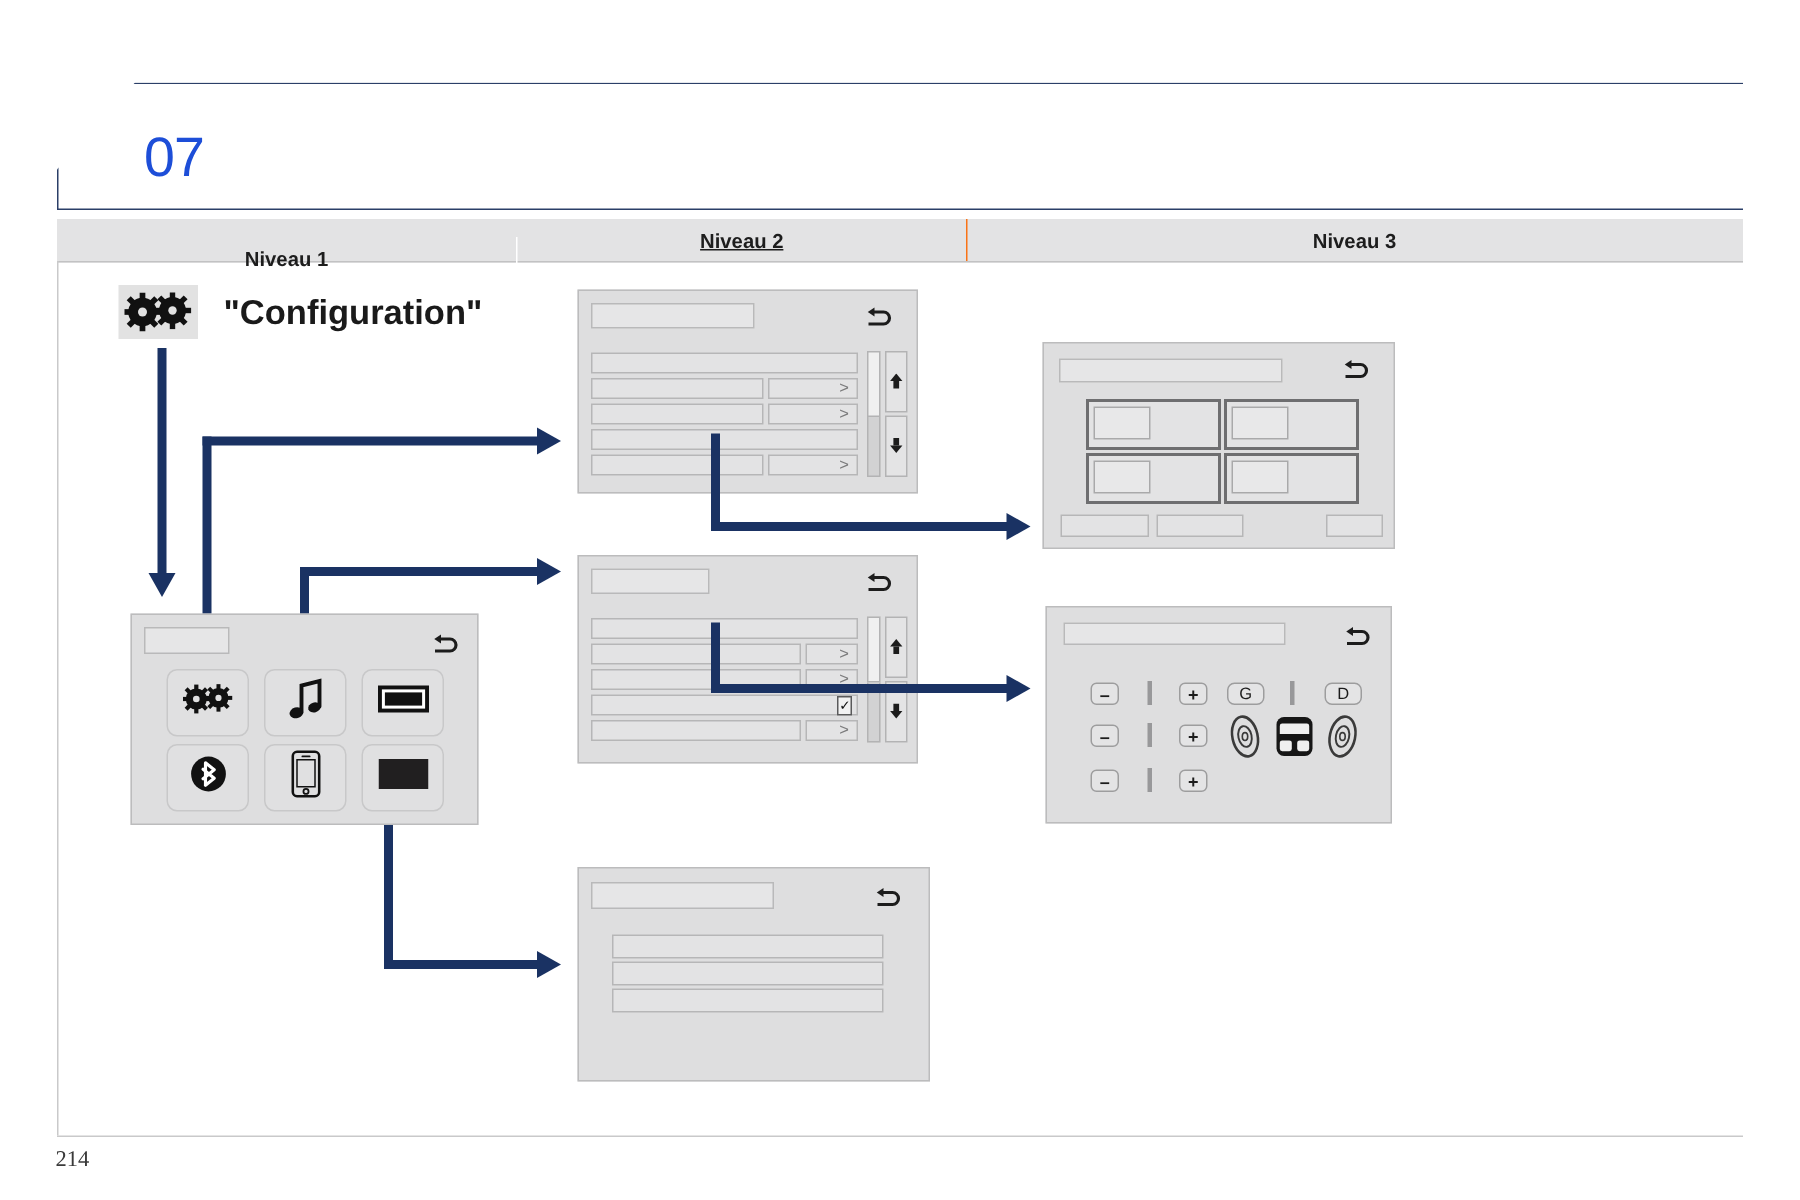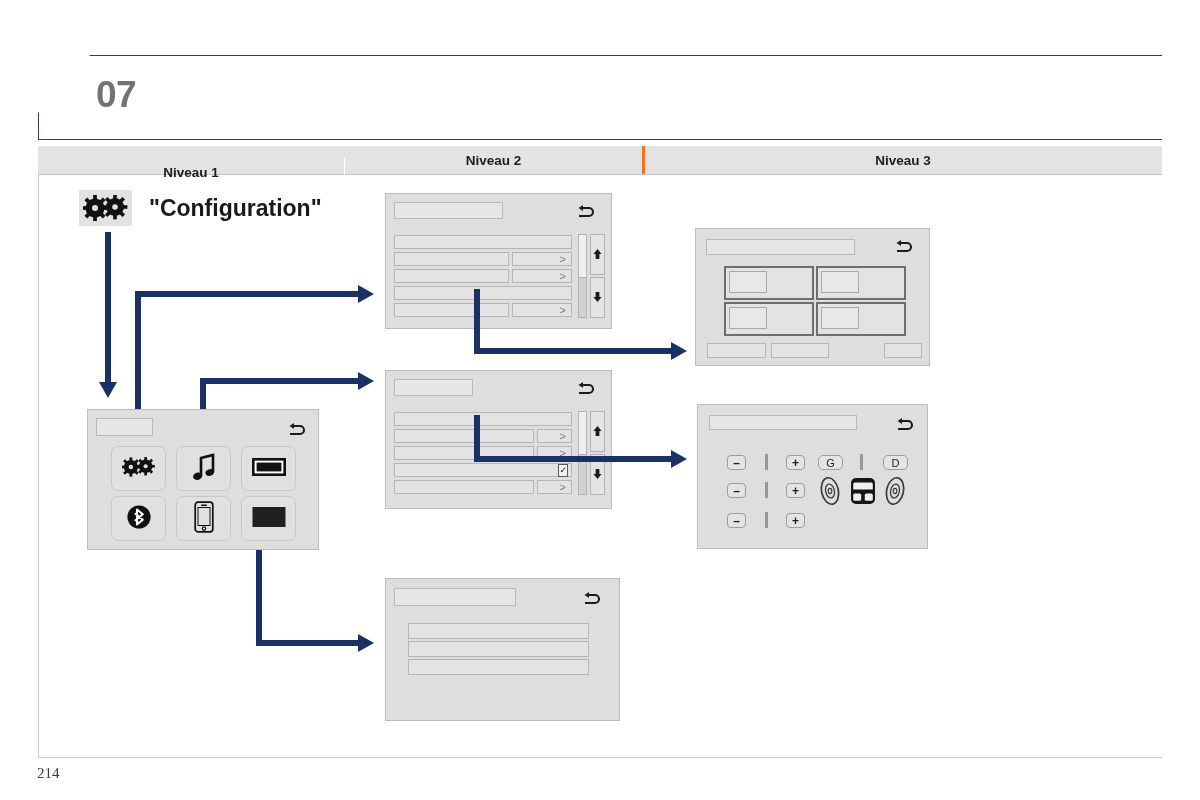--- a/index.html
+++ b/index.html
@@ -40,24 +40,24 @@
   #chapter-banner-inner {
     position: absolute;
     left: 39px; top: 56px;
     width: 1122px; height: 83px;
     background: #ffffff;
     -webkit-clip-path: polygon(1px 99%, 1px 58px, 52px 1px, 100% 1px, 100% 99%);
     clip-path: polygon(1px 99%, 1px 58px, 52px 1px, 100% 1px, 100% 99%);
   }
   #chapter-num {
     position: absolute;
-    left: 96px; top: 74px;
+    left: 96px; top: 84px;
     font-size: 37px;
-    font-weight: bold;
-    color: #737373;
+    font-weight: normal;
+    color: #1d4ed8;
     letter-spacing: -0.5px;
   }
   #chapter-title {
     position: absolute;
     left: 168px; top: 72px;
     font-size: 39px;
     font-weight: bold;
     color: #1a1a1a;
     letter-spacing: 0px;
   }
@@ -75,21 +75,21 @@
     font-size: 13.5px;
     font-weight: bold;
     color: #1d1d1d;
     display: flex;
     align-items: center;
     justify-content: center;
     height: 100%;
     box-sizing: border-box;
   }
   .level-cell.l1 { width: 307px; border-right: 1px solid #ffffff; margin-top: 12px; }
-  .level-cell.l2 { width: 300px; border-right: 3px solid #f97316; }
+  .level-cell.l2 { width: 300px; border-right: 1px solid #f97316; text-decoration: underline; }
   .level-cell.l3 { width: 516px; }
 
   
   #content-rule {
     position: absolute;
     left: 38px; top: 174px;
     width: 1px; height: 583px;
     background: #c9c9ca;
   }
   #content-bottom-rule {

